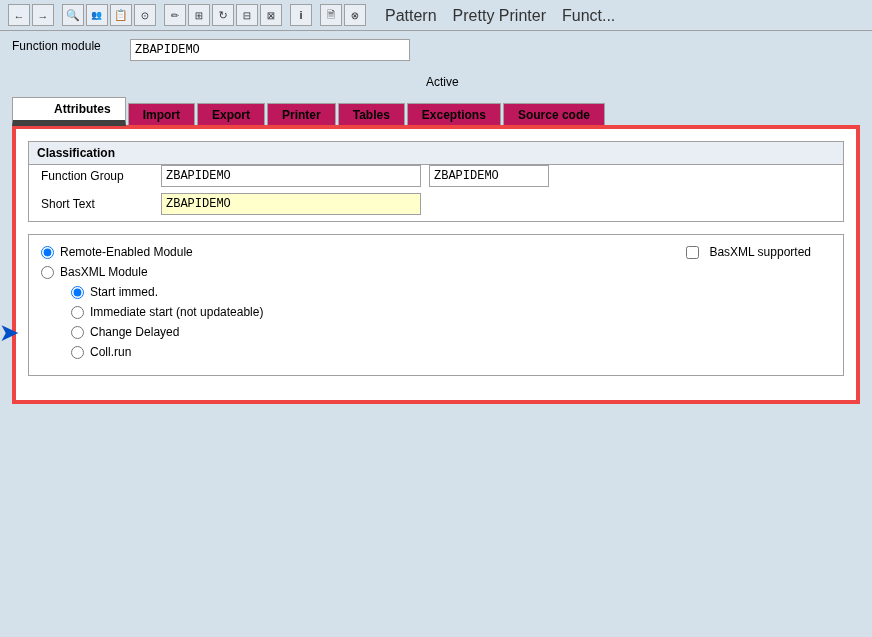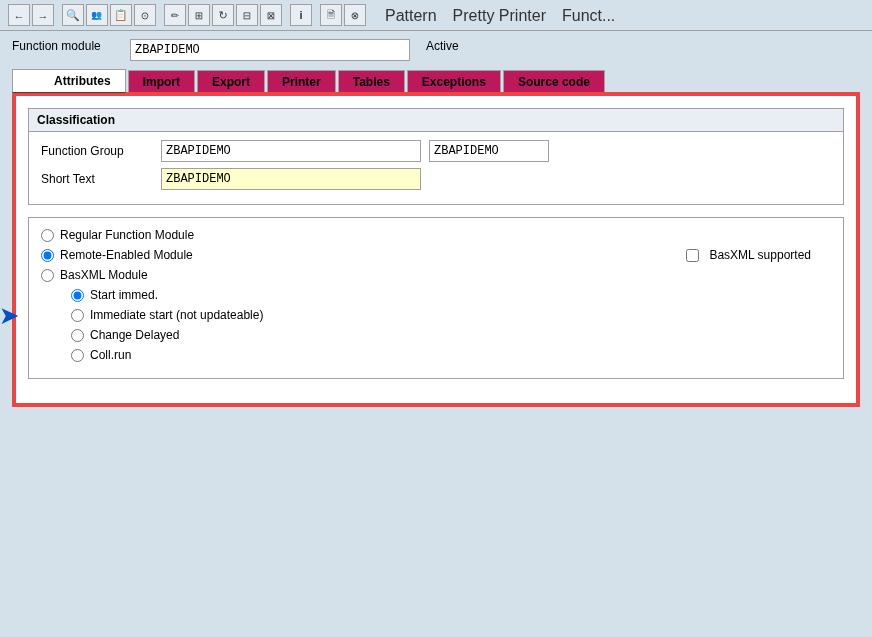--- a/index.html
+++ b/index.html
@@ -79,41 +79,42 @@
       padding: 2px 4px;
       font-size: 12px;
       font-family: 'Courier New', monospace;
       width: 280px;
       height: 22px;
     }
     .fm-status {
       font-size: 12px;
       color: #000;
       margin-left: 8px;
+      margin-top: 36px;
     }
     .tabs-container {
       display: flex;
       align-items: flex-end;
       margin-bottom: 0;
     }
     .tab {
       padding: 4px 14px;
       border: 1px solid #a0a0a0;
       background: #be185d;
       cursor: pointer;
       font-size: 12px;
       color: #000;
       margin-right: 2px;
       border-bottom: none;
       position: relative;
       font-weight: bold;
     }
     .tab.active {
       background: #ffffff;
-      border-bottom: 1px solid #404040;
+      border-bottom: 6px solid #404040;
       font-weight: bold;
       z-index: 2;
       padding-left: 41px;
     }
     .tab-content {
       background: #ffffff;
       border: 4px solid #ef4444;
       padding: 12px;
       flex: 1;
       position: relative;
@@ -127,21 +128,21 @@
     }
     .section-title {
       font-size: 12px;
       font-weight: bold;
       color: #000;
       padding: 4px 8px;
       background: #e8eef4;
       border-bottom: 1px solid #a0a0a0;
     }
     .section-content {
-      padding: 8px 12px;
+      padding: 0 12px;
     }
     .field-row {
       display: flex;
       align-items: center;
       margin-bottom: 6px;
     }
     .field-label {
       width: 120px;
       font-size: 12px;
       color: #000;
@@ -283,24 +284,20 @@
           </div>
         </div>
       </div>
 
       <div class="processing-wrapper">
 
         <div style="position:absolute; left:-28px; top:86px; color:#0050c8; font-size:22px; font-weight:bold;">➤</div>
         <div class="section-box processing-section">
           <div class="processing-content">
 
-            <div class="radio-row">
-              <input type="radio" id="regular" name="processing_type" style="">
-              <label class="radio-label" for="regular">Regular Function Module</label>
-            </div>
 
             <div class="radio-row" style="display:flex; align-items:center; justify-content:space-between;">
               <div style="display:flex; align-items:center;justify-content:flex-end;">
                 <input type="radio" id="remote" name="processing_type" checked="" style="">
                 <label class="radio-label" for="remote">Remote-Enabled Module</label>
               </div>
               <div class="basxml-row" style="margin-right:20px;">
                 <input type="checkbox" id="basxml" style="">
                 <label class="basxml-label" for="basxml">BasXML supported</label>
               </div>

